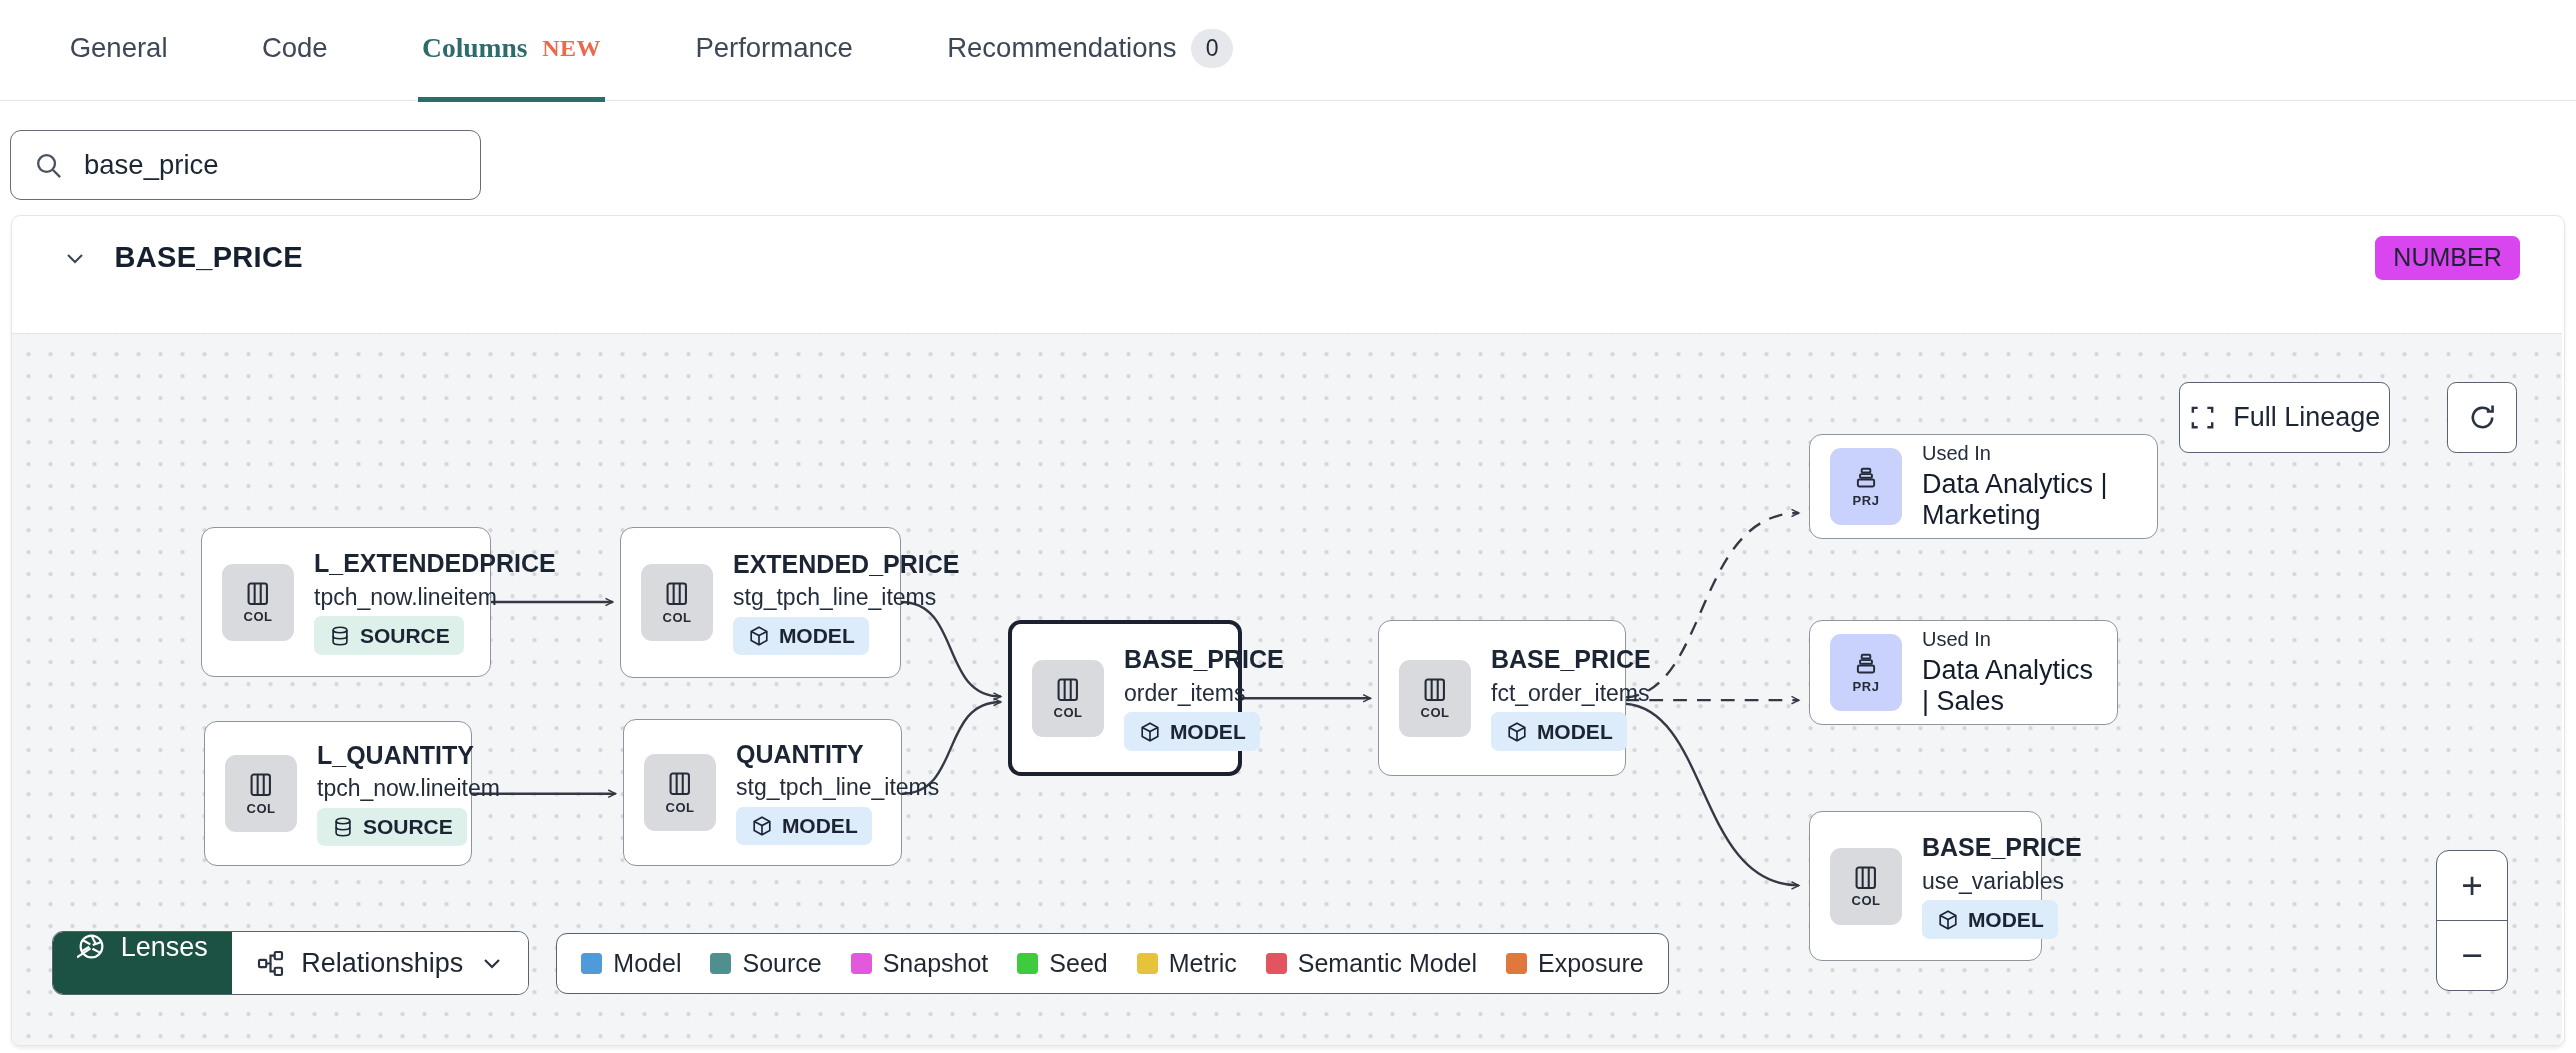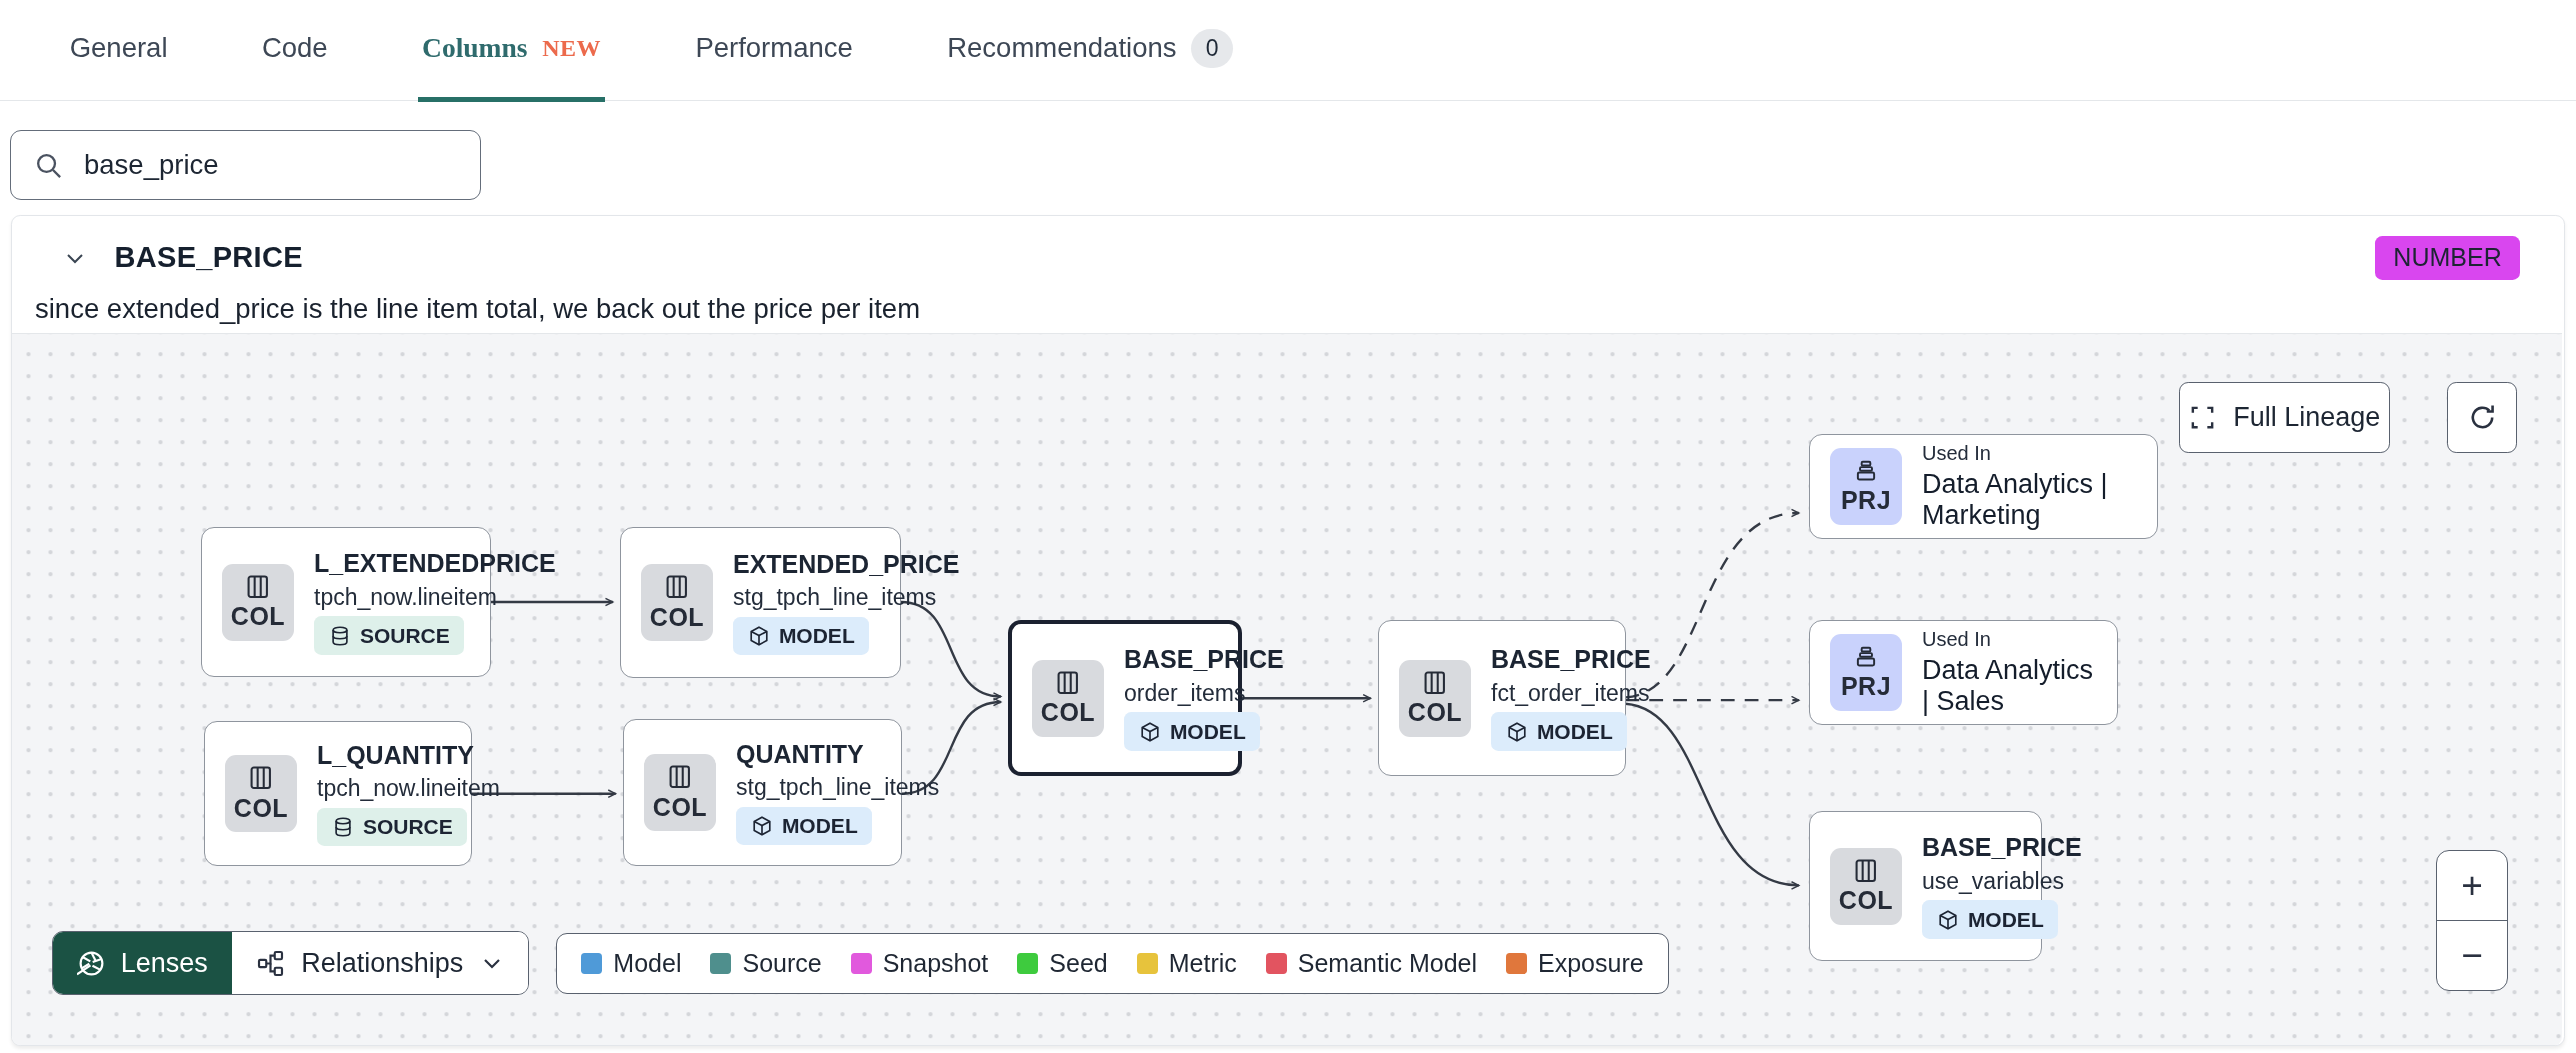--- a/index.html
+++ b/index.html
@@ -29,21 +29,21 @@
   
   .canvas { position:absolute; left:0px; top:117px; width:2550px; height:713px; background:#f4f5f7; border-top:1.8px solid #e4e7ea; border-radius:0 0 9.2px 9.2px;
             background-image:radial-gradient(#d4d6da 2px, transparent 2.2px); background-size:22px 22px; background-position:5.5px 9.2px; }
   .edges { position:absolute; left:0; top:0; }
 
   
   .node { position:absolute; background:#fff; border:1.8px solid #8f959e; border-radius:13px; display:flex; align-items:center; gap:20px; padding:0 20px; cursor:pointer; }
   .node.selected { border:4.6px solid #1b2130; }
   .tile { flex:0 0 auto; width:72px; height:77px; border-radius:11px; background:#d8dade; display:flex; flex-direction:column; align-items:center; justify-content:center; gap:1.8px; }
   .tile.prj { background:#c9d2fc; }
-  .tile .tile-label { font-size:25px; font-weight:700; color:#252b37; letter-spacing:0.5px; }
+  .tile .tile-label { font-size:13px; font-weight:700; color:#252b37; letter-spacing:0.5px; }
   .node-body { display:flex; flex-direction:column; align-items:flex-start; gap:5.5px; }
   .node-title { font-size:25px; font-weight:600; color:#1c2533; }
   .node-sub { font-size:23px; color:#232c3a; }
   .node-badge { display:flex; align-items:center; gap:9.2px; border-radius:7.3px; padding:7.3px 14.7px; font-size:21px; font-weight:600; color:#1c2433; }
   .b-model { background:#dcecfb; }
   .b-source { background:#def0ea; }
   .kicker { font-size:20px; color:#242d3b; }
   .prj-name { font-size:27px; color:#141d2b; }
 
   
@@ -51,21 +51,21 @@
   .btn { background:#fff; border:1.8px solid #59616e; border-radius:9.2px; display:flex; align-items:center; justify-content:center; gap:16.5px; font-size:27px; color:#1d2633; cursor:pointer;margin-left:41px; }
   .btn.full { width:211px; height:71px; }
   .btn.icon-only { width:70px; height:71px; }
 
   .zoomctl { position:absolute; right:54px; bottom:55px; width:72px; height:141px; background:#fff; border:1.8px solid #59616e; border-radius:13px; display:flex; flex-direction:column; overflow:hidden; }
   .zoomctl .zcell { flex:1; display:flex; align-items:center; justify-content:center; font-size:37px; color:#2a3140; cursor:pointer; }
   .zoomctl .zcell:first-child { border-bottom:1.8px solid #59616e; }
 
   .toolbar { position:absolute; left:40px; bottom:51px; display:flex; gap:27.5px; align-items:center; }
   .lens-group { display:flex; height:64px; border:1.8px solid #59616e; border-radius:11px; overflow:hidden; background:#fff; }
-  .lens-btn { background:#1b5244; color:#fff; display:flex; align-items:center; gap:14.7px; padding:0 24px; font-size:27px; cursor:pointer; }
+  .lens-btn { background:#1b5244; color:#fff; display:flex; align-items:flex-start; gap:14.7px; padding:0 24px; font-size:27px; cursor:pointer; }
   .rel-btn { display:flex; align-items:center; gap:16.5px; padding:0 24px; font-size:27px; color:#1d2633; cursor:pointer; background:#fff; }
   .legend { height:61px; border:1.8px solid #59616e; border-radius:11px; background:#fff; display:flex; align-items:center; gap:29px; padding:0 24px; }
   .legend-item { display:flex; align-items:center; gap:11px; font-size:25px; color:#1f2733; }
   .swatch { width:21px; height:21px; border-radius:3.7px; display:inline-block; }
 </style>
 </head>
 <body>
 
 <header class="tabbar">
   <div class="tab">
@@ -98,21 +98,20 @@
 </div>
 
 <section class="card">
   <div class="card-head">
     <svg class="chev" width="24" height="24" viewBox="0 0 24 24" fill="none" stroke="#3a4552" stroke-width="2">
         <polyline points="5,9 12,16 19,9"></polyline>
       </svg>
     <span class="card-title">BASE_PRICE</span>
     <span class="type-badge">NUMBER</span>
   </div>
-  <div class="card-desc">since extended_price is the line item total, we back out the price per item</div>
 
   <div class="canvas">
 
     <svg class="edges" width="2550" height="713" viewBox="0 0 2780 777">
       <defs>
         <marker id="arr" markerWidth="12" markerHeight="12" refX="9" refY="5" orient="auto" markerUnits="userSpaceOnUse">
           <path d="M1,1 L9,5 L1,9" fill="none" stroke="#343a45" stroke-width="1.6"></path>
         </marker>
       </defs>
       <g stroke="#343a45" stroke-width="2.6" fill="none">

